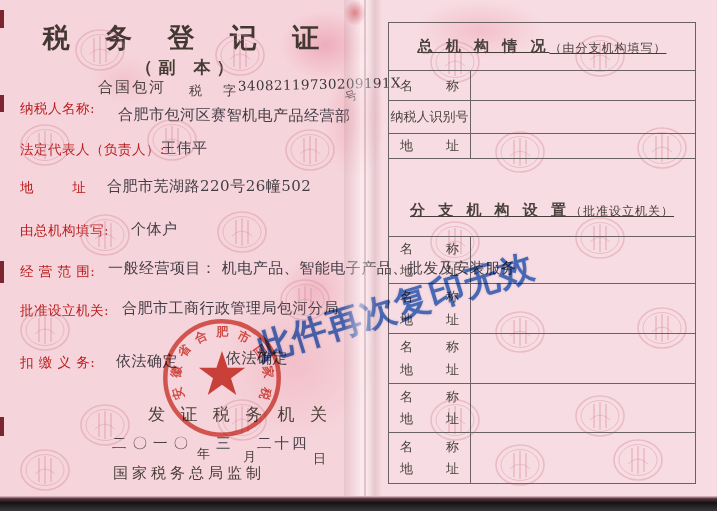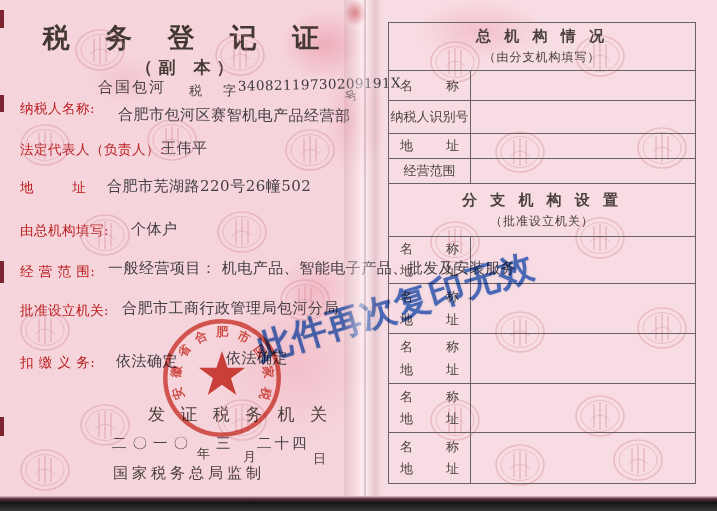--- a/index.html
+++ b/index.html
@@ -55,21 +55,21 @@
   #date-month{left:216px;top:434px;}
   #date-m{left:243px;top:448px;font-size:13px;color:#4c4138;}
   #date-day{left:257px;top:434px;letter-spacing:3px;}
   #date-d{left:313px;top:450px;font-size:13px;color:#4c4138;}
   #footer-line{left:113px;top:464px;font-size:15px;letter-spacing:4px;color:#473d36;}
 
   
   #info-table{left:388px;top:22px;width:306px;height:460px;border:1.5px solid #6b6266;z-index:2;}
   .t-row{position:absolute;left:0;width:100%;box-sizing:border-box;border-bottom:1px solid #6b6266;display:flex;}
   .t-row.last{border-bottom:none;}
-  .t-header{flex-direction:column;align-items:center;justify-content:center;}
+  .t-header{align-items:center;justify-content:center;text-decoration:underline;}
   .t-title{font-size:15px;font-weight:bold;letter-spacing:4px;color:#4a403c;}
   .t-sub{font-size:12px;color:#4a403c;margin-top:3px;letter-spacing:1px;}
   .t-label{width:82px;box-sizing:border-box;border-right:1px solid #6b6266;display:flex;align-items:center;justify-content:center;font-size:13px;color:#4a423e;}
   .t-label.grp{flex-direction:column;justify-content:space-evenly;align-items:center;}
   .t-value{flex:1;}
   
   #tr-h1{top:0;height:48px;}
   #tr-1{top:48px;height:30px;}
   #tr-2{top:78px;height:33px;}
   #tr-3{top:111px;height:25px;}
@@ -215,24 +215,20 @@
     <div class="t-value"></div>
   </div>
   <div id="tr-2" class="t-row">
     <div class="t-label pre">纳税人识别号</div>
     <div class="t-value"></div>
   </div>
   <div id="tr-3" class="t-row">
     <div class="t-label pre">地        址</div>
     <div class="t-value"></div>
   </div>
-  <div id="tr-4" class="t-row">
-    <div class="t-label pre">经营范围</div>
-    <div class="t-value"></div>
-  </div>
   <div id="tr-h2" class="t-row t-header">
     <div class="t-title">分 支 机 构 设 置</div>
     <div class="t-sub">（批准设立机关）</div>
   </div>
 
   <div id="tg-0" class="t-row">
     <div class="t-label grp">
       <span class="pre">名        称</span>
       <span class="pre">地        址</span>
     </div>

